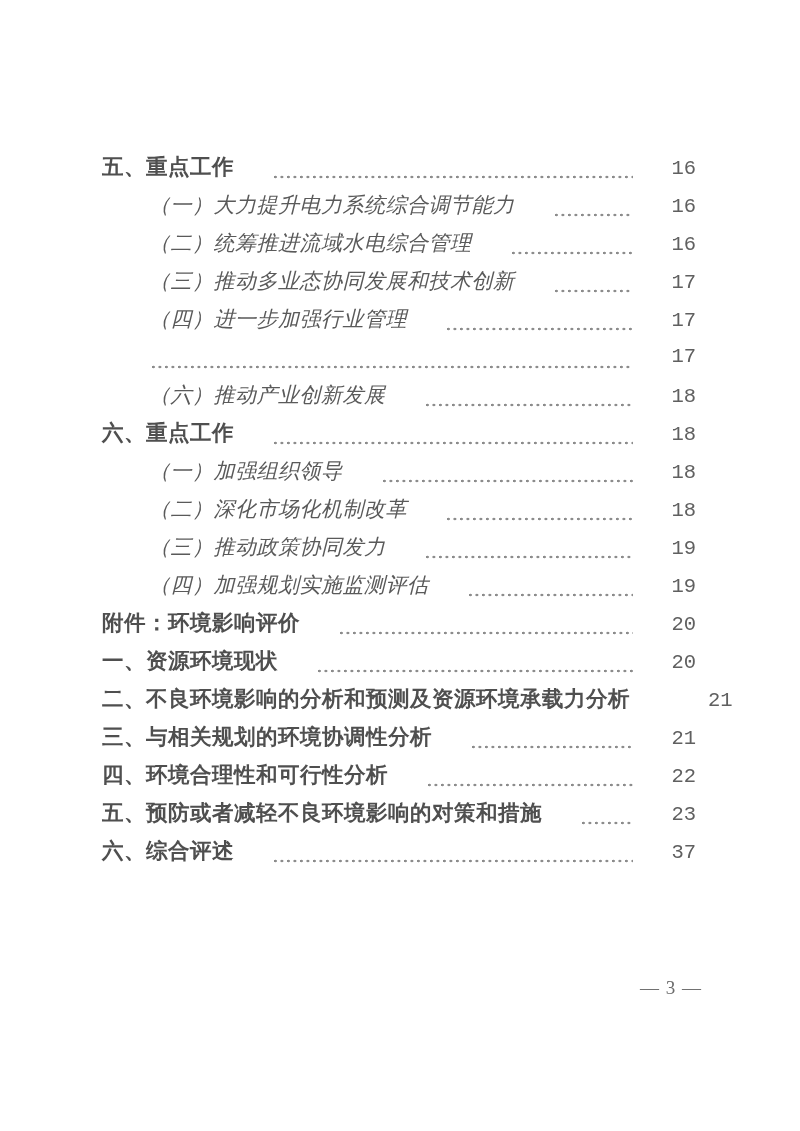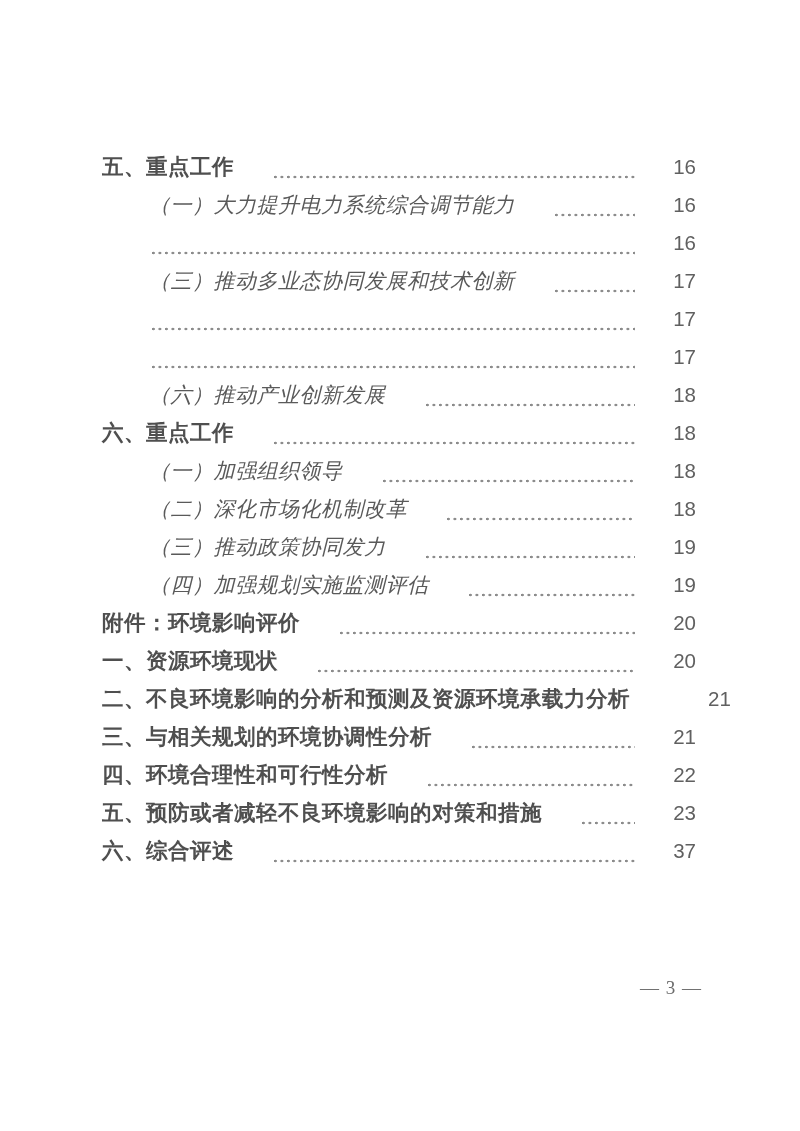--- a/index.html
+++ b/index.html
@@ -54,21 +54,21 @@
     flex: 1 1 auto;
     align-self: flex-end;
     height: 4px;
     margin: 0 1px 7px 3px;
     background-image: radial-gradient(circle at 1.5px 2px, #8c8c8c 1.2px, transparent 1.6px);
     background-size: 6.5px 4px;
     background-repeat: repeat-x;
   }
   .pagenum {
     flex: 0 0 auto;
-    font-family: Liberation Sans, sans-serif;
+    font-family: Liberation Mono, monospace;
     font-size: 20.5px;
     color: #606060;
   }
   .footer {
     position: absolute;
     top: 977px;
     right: 98px;
     font-family: "Liberation Serif", "DejaVu Serif", serif;
     font-size: 19px;
     color: #6b6b6b;
@@ -85,29 +85,31 @@
       <span class="title">五、重点工作</span>
       <span class="leader"></span>
       <span class="pagenum">16</span>
     </div>
     <div class="toc-row level-2">
       <span class="title">（一）大力提升电力系统综合调节能力</span>
       <span class="leader"></span>
       <span class="pagenum">16</span>
     </div>
     <div class="toc-row level-2">
+      <span class="title">（二）统筹推进流域水电综合管理</span>
       <span class="leader"></span>
       <span class="pagenum">16</span>
     </div>
     <div class="toc-row level-2">
       <span class="title">（三）推动多业态协同发展和技术创新</span>
       <span class="leader"></span>
       <span class="pagenum">17</span>
     </div>
     <div class="toc-row level-2">
+      <span class="title">（四）进一步加强行业管理</span>
       <span class="leader"></span>
       <span class="pagenum">17</span>
     </div>
     <div class="toc-row level-2">
       <span class="leader"></span>
       <span class="pagenum">17</span>
     </div>
     <div class="toc-row level-2">
       <span class="title">（六）推动产业创新发展</span>
       <span class="leader"></span>

